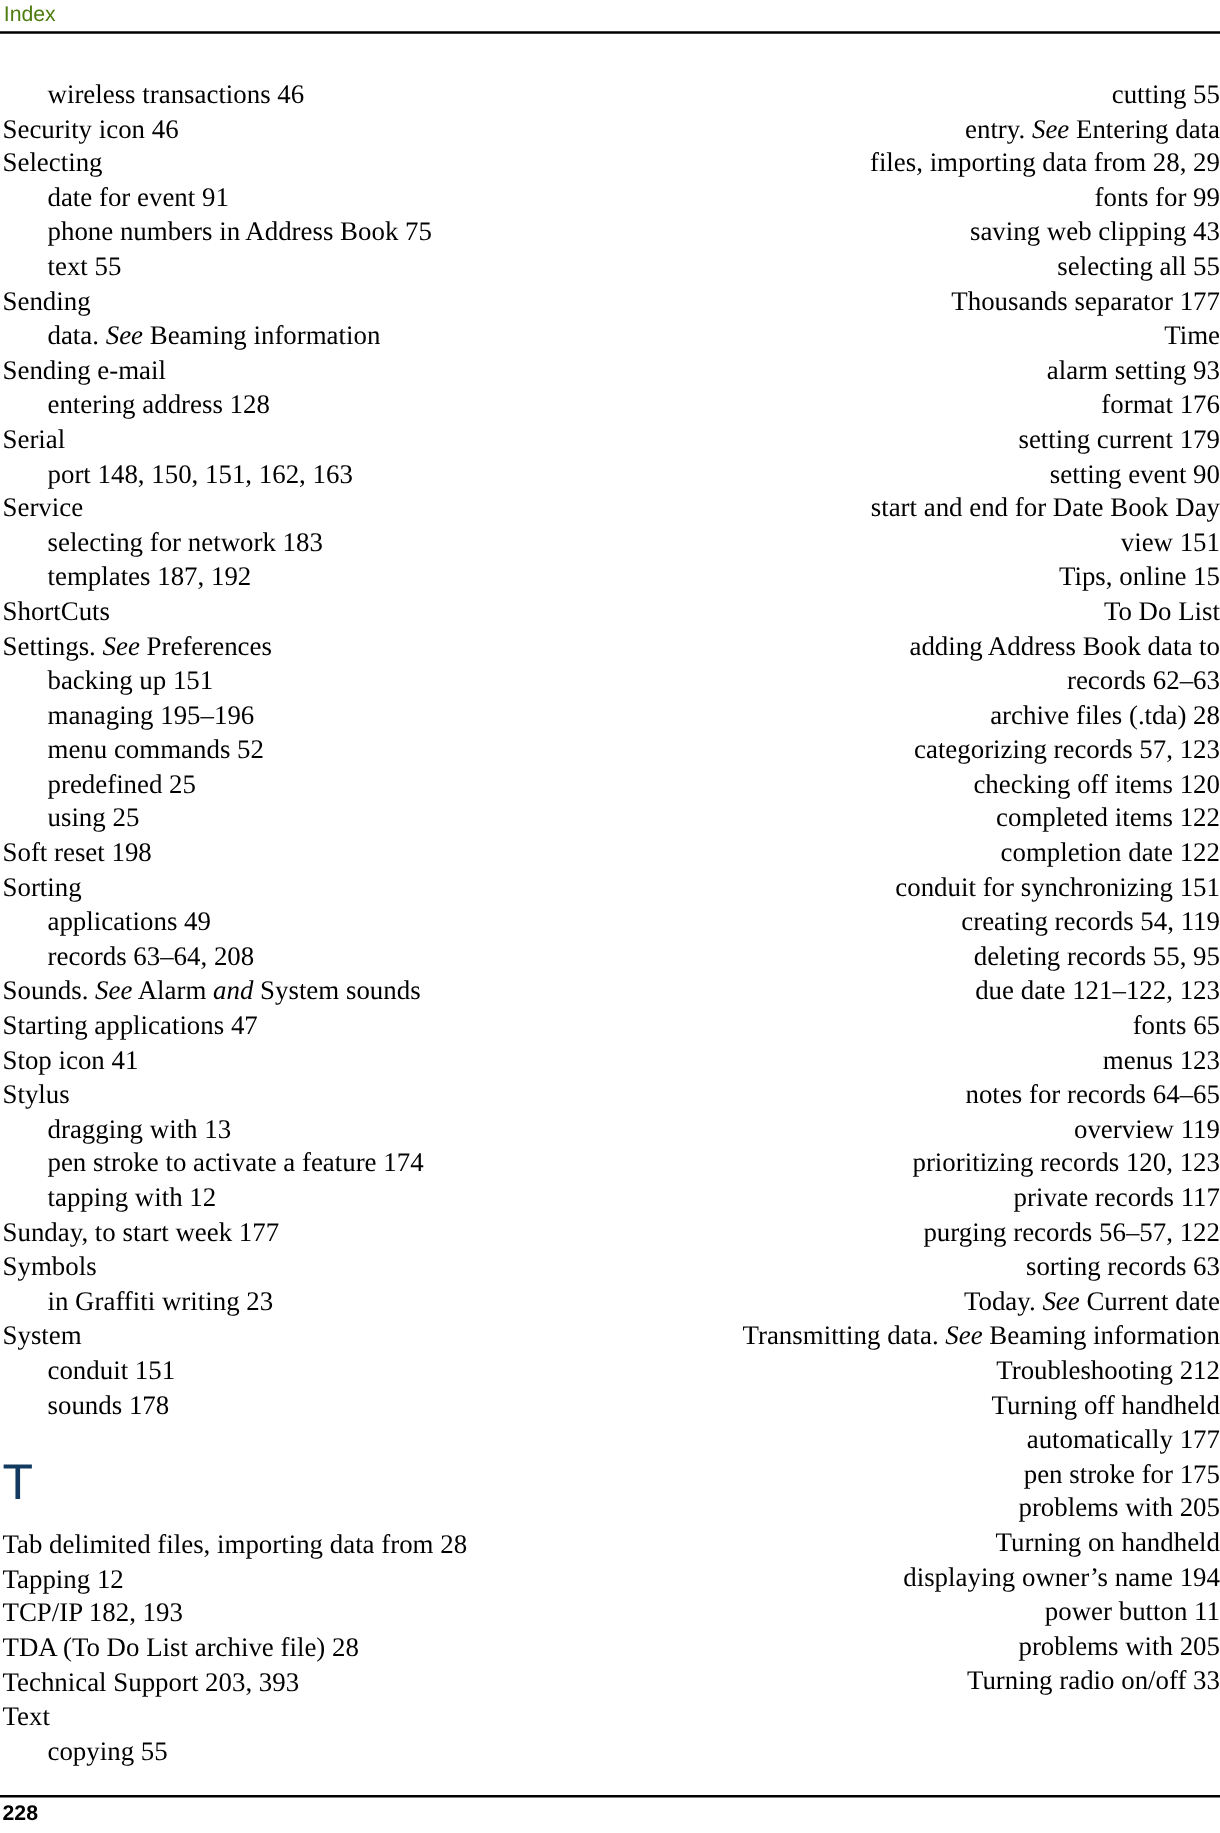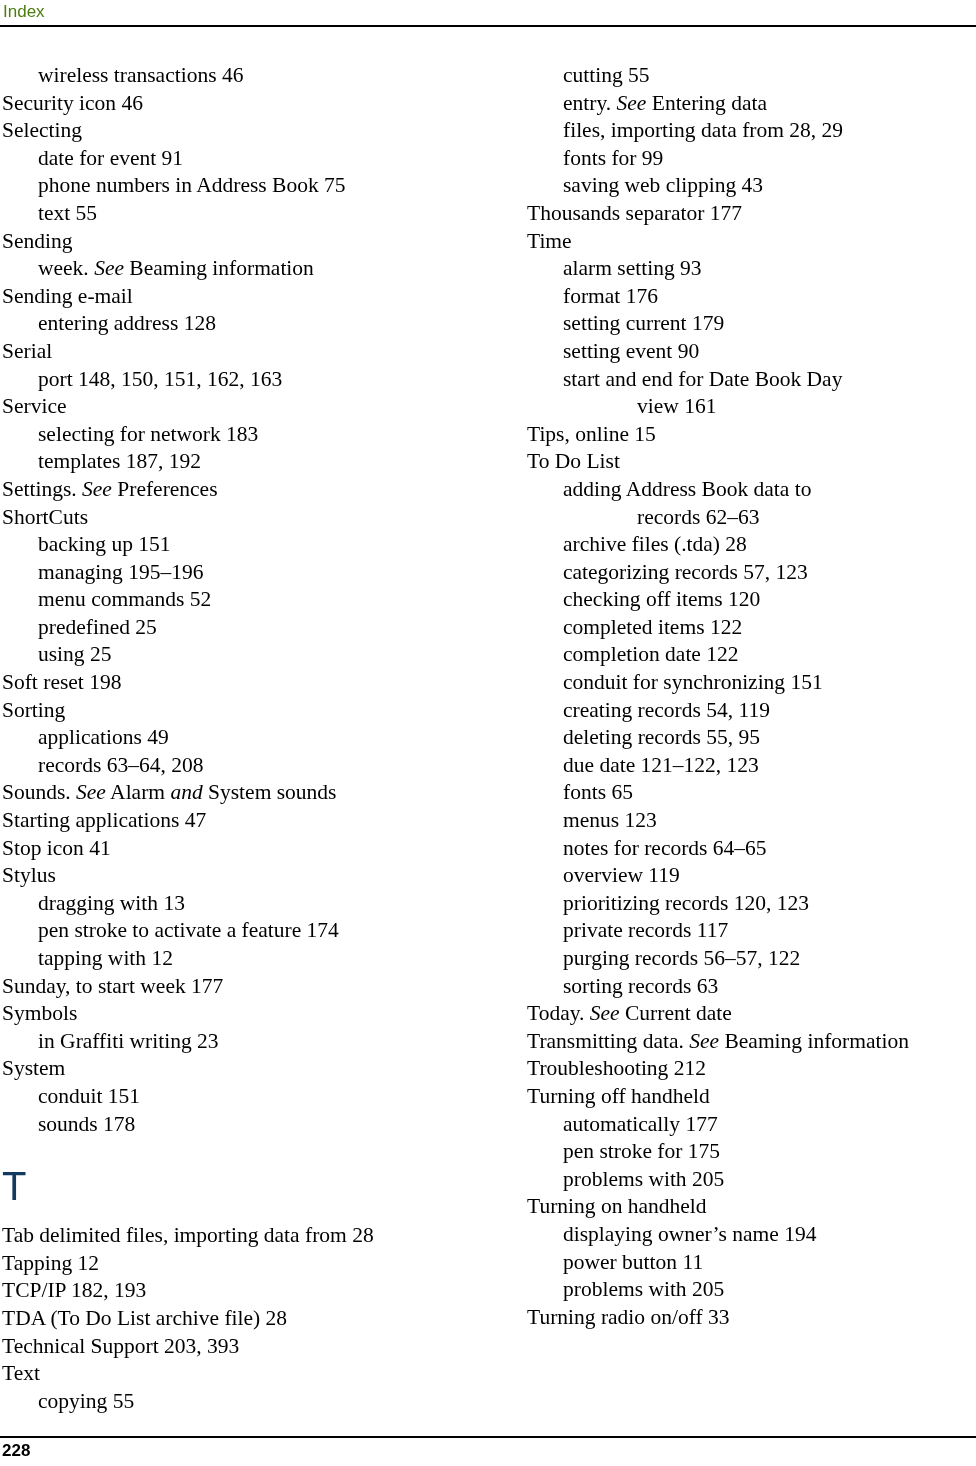--- a/index.html
+++ b/index.html
@@ -48,21 +48,21 @@
     position: absolute;
     left: 0;
     top: 62px;
     width: 976px;
   }
   .index-column {
     position: absolute;
     top: 0;
   }
   #column-left  { left: 2px;   width: 480px; }
-  #column-right { left: 527px; width: 449px; }
+  #column-right { left: 527px; width: 449px; text-align: right; }
 
   .index-entry {
     font-size: 21.5px;
     line-height: 27.6px;
     white-space: nowrap;
     margin: 0;
     padding: 0;
   }
   .index-entry.level-1 { margin-left: 0px; }
   .index-entry.level-2 { margin-left: 36px; }
@@ -126,30 +126,30 @@
 
 <div id="index-body">
   <div class="index-column" id="column-left">
       <div class="index-entry level-2"><span>wireless transactions  46</span></div>
       <div class="index-entry level-1"><span>Security icon  46</span></div>
       <div class="index-entry level-1"><span>Selecting</span></div>
       <div class="index-entry level-2"><span>date for event  91</span></div>
       <div class="index-entry level-2"><span>phone numbers in Address Book  75</span></div>
       <div class="index-entry level-2"><span>text  55</span></div>
       <div class="index-entry level-1"><span>Sending</span></div>
-      <div class="index-entry level-2"><span>week. </span><span class="see">See</span><span> Beaming information</span></div>
+      <div class="index-entry level-2"><span>data. </span><span class="see">See</span><span> Beaming information</span></div>
       <div class="index-entry level-1"><span>Sending e-mail</span></div>
       <div class="index-entry level-2"><span>entering address  128</span></div>
       <div class="index-entry level-1"><span>Serial</span></div>
       <div class="index-entry level-2"><span>port  148, 150, 151, 162, 163</span></div>
       <div class="index-entry level-1"><span>Service</span></div>
       <div class="index-entry level-2"><span>selecting for network  183</span></div>
       <div class="index-entry level-2"><span>templates  187, 192</span></div>
+      <div class="index-entry level-1"><span>ShortCuts</span></div>
       <div class="index-entry level-1"><span>Settings. </span><span class="see">See</span><span> Preferences</span></div>
-      <div class="index-entry level-1"><span>ShortCuts</span></div>
       <div class="index-entry level-2"><span>backing up  151</span></div>
       <div class="index-entry level-2"><span>managing  195–196</span></div>
       <div class="index-entry level-2"><span>menu commands  52</span></div>
       <div class="index-entry level-2"><span>predefined  25</span></div>
       <div class="index-entry level-2"><span>using  25</span></div>
       <div class="index-entry level-1"><span>Soft reset  198</span></div>
       <div class="index-entry level-1"><span>Sorting</span></div>
       <div class="index-entry level-2"><span>applications  49</span></div>
       <div class="index-entry level-2"><span>records  63–64, 208</span></div>
       <div class="index-entry level-1"><span>Sounds. </span><span class="see">See</span><span> Alarm </span><span class="see">and</span><span> System sounds</span></div>
@@ -173,27 +173,28 @@
       <div class="index-entry level-1"><span>Technical Support  203, 393</span></div>
       <div class="index-entry level-1"><span>Text</span></div>
       <div class="index-entry level-2"><span>copying  55</span></div>
     </div>
   <div class="index-column" id="column-right">
       <div class="index-entry level-2"><span>cutting  55</span></div>
       <div class="index-entry level-2"><span>entry. </span><span class="see">See</span><span> Entering data</span></div>
       <div class="index-entry level-2"><span>files, importing data from  28, 29</span></div>
       <div class="index-entry level-2"><span>fonts for  99</span></div>
       <div class="index-entry level-2"><span>saving web clipping  43</span></div>
+      <div class="index-entry level-2"><span>selecting all  55</span></div>
       <div class="index-entry level-1"><span>Thousands separator  177</span></div>
       <div class="index-entry level-1"><span>Time</span></div>
       <div class="index-entry level-2"><span>alarm setting  93</span></div>
       <div class="index-entry level-2"><span>format  176</span></div>
       <div class="index-entry level-2"><span>setting current  179</span></div>
       <div class="index-entry level-2"><span>setting event  90</span></div>
-      <div class="index-entry level-2 wrap"><span>start and end for Date Book Day</span><span class="cont">view  161</span></div>
+      <div class="index-entry level-2 wrap"><span>start and end for Date Book Day</span><span class="cont">view  151</span></div>
       <div class="index-entry level-1"><span>Tips, online  15</span></div>
       <div class="index-entry level-1"><span>To Do List</span></div>
       <div class="index-entry level-2 wrap"><span>adding Address Book data to</span><span class="cont">records  62–63</span></div>
       <div class="index-entry level-2"><span>archive files (.tda)  28</span></div>
       <div class="index-entry level-2"><span>categorizing records  57, 123</span></div>
       <div class="index-entry level-2"><span>checking off items  120</span></div>
       <div class="index-entry level-2"><span>completed items  122</span></div>
       <div class="index-entry level-2"><span>completion date  122</span></div>
       <div class="index-entry level-2"><span>conduit for synchronizing  151</span></div>
       <div class="index-entry level-2"><span>creating records  54, 119</span></div>

